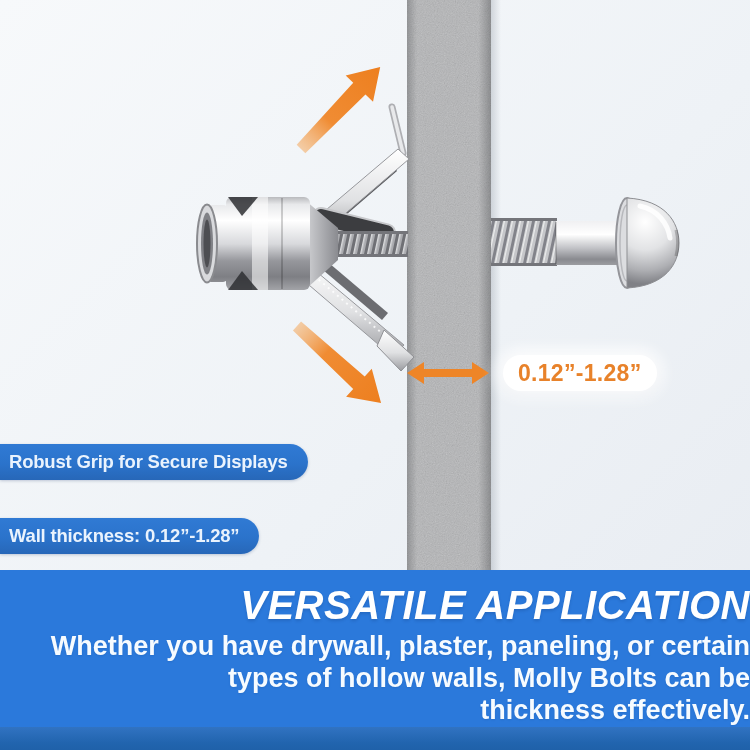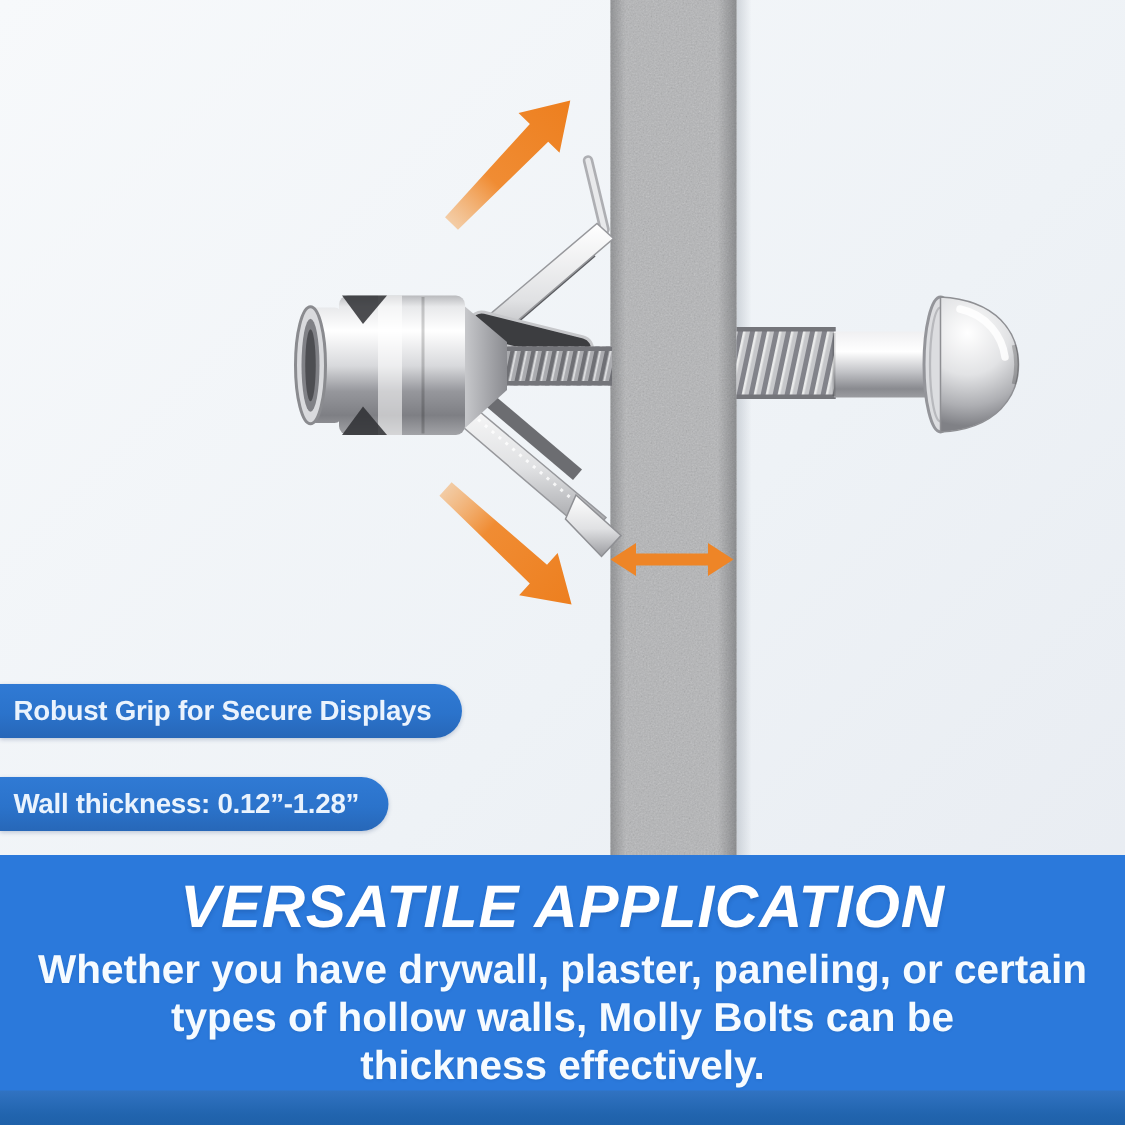--- a/index.html
+++ b/index.html
@@ -17,32 +17,32 @@
   }
   .art{position:absolute;left:0;top:0;}
   .badge{
     position:absolute;left:0;height:36px;line-height:36px;
     background:linear-gradient(180deg,#307ad4 0%,var(--badge-blue) 55%,#2767b8 100%);
     border-radius:0 18px 18px 0;
     color:var(--badge-text);font-size:18.5px;font-weight:bold;
     padding:0 20px 0 9px;white-space:nowrap;letter-spacing:-0.2px;
     box-shadow:0 1px 3px rgba(30,60,110,0.25);
   }
-  .badge1{top:456px;}
+  .badge1{top:444px;}
   .badge2{top:502px;margin-top:16px;}
   .measure-label{
     position:absolute;left:503px;top:355px;height:36px;line-height:36px;
     background:#ffffff;border-radius:18px;padding:0 15px;
     color:#e8822a;font-size:23px;font-weight:bold;letter-spacing:0.3px;
     box-shadow:0 0 14px 6px rgba(255,255,255,0.95),0 2px 8px rgba(170,180,195,0.45);
     white-space:nowrap;
   }
   .bottom{
     position:absolute;left:0;top:570px;width:750px;height:180px;
-    background:var(--section-blue);text-align:center;color:#ffffff;
+    background:var(--section-blue);text-align:right;color:#ffffff;
   }
   .bottom .title{
     margin-top:13px;font-size:40px;line-height:44px;font-weight:bold;font-style:italic;
     letter-spacing:0.5px;text-shadow:0 2px 3px rgba(10,40,90,0.18);
   }
   .bottom .desc{
     margin-top:3px;font-size:27px;line-height:32px;font-weight:bold;color:#f6fbff;
     text-shadow:0 1px 2px rgba(10,40,90,0.12);
   }
   .strip{
@@ -170,20 +170,21 @@
     <g transform="translate(301,149) rotate(-46)">
       <path d="M0,-6 L84,-8.5 L84,-19 L114,0 L84,19 L84,8.5 L0,6 Z" fill="url(#arrowGrad)"></path>
     </g>
     <g transform="translate(297,326) rotate(42.5)">
       <path d="M0,-6 L84,-8.5 L84,-19 L114,0 L84,19 L84,8.5 L0,6 Z" fill="url(#arrowGrad)"></path>
     </g>
 
     <path d="M407,373 L424,362 L424,369 L472,369 L472,362 L489,373 L472,384 L472,377 L424,377 L424,384 Z" style="fill:var(--accent-orange,#ee8527)"></path>
   </svg>
 
+  <div class="measure-label">0.12”-1.28”</div>
 
   <div class="badge badge1">Robust Grip for Secure Displays</div>
   <div class="badge badge2">Wall thickness: 0.12”-1.28”</div>
 
   <div class="bottom">
     <div class="title">VERSATILE APPLICATION</div>
     <div class="desc">
       <div>Whether you have drywall, plaster, paneling, or certain</div>
       <div>types of hollow walls, Molly Bolts can be</div>
       <div>thickness effectively.</div>

